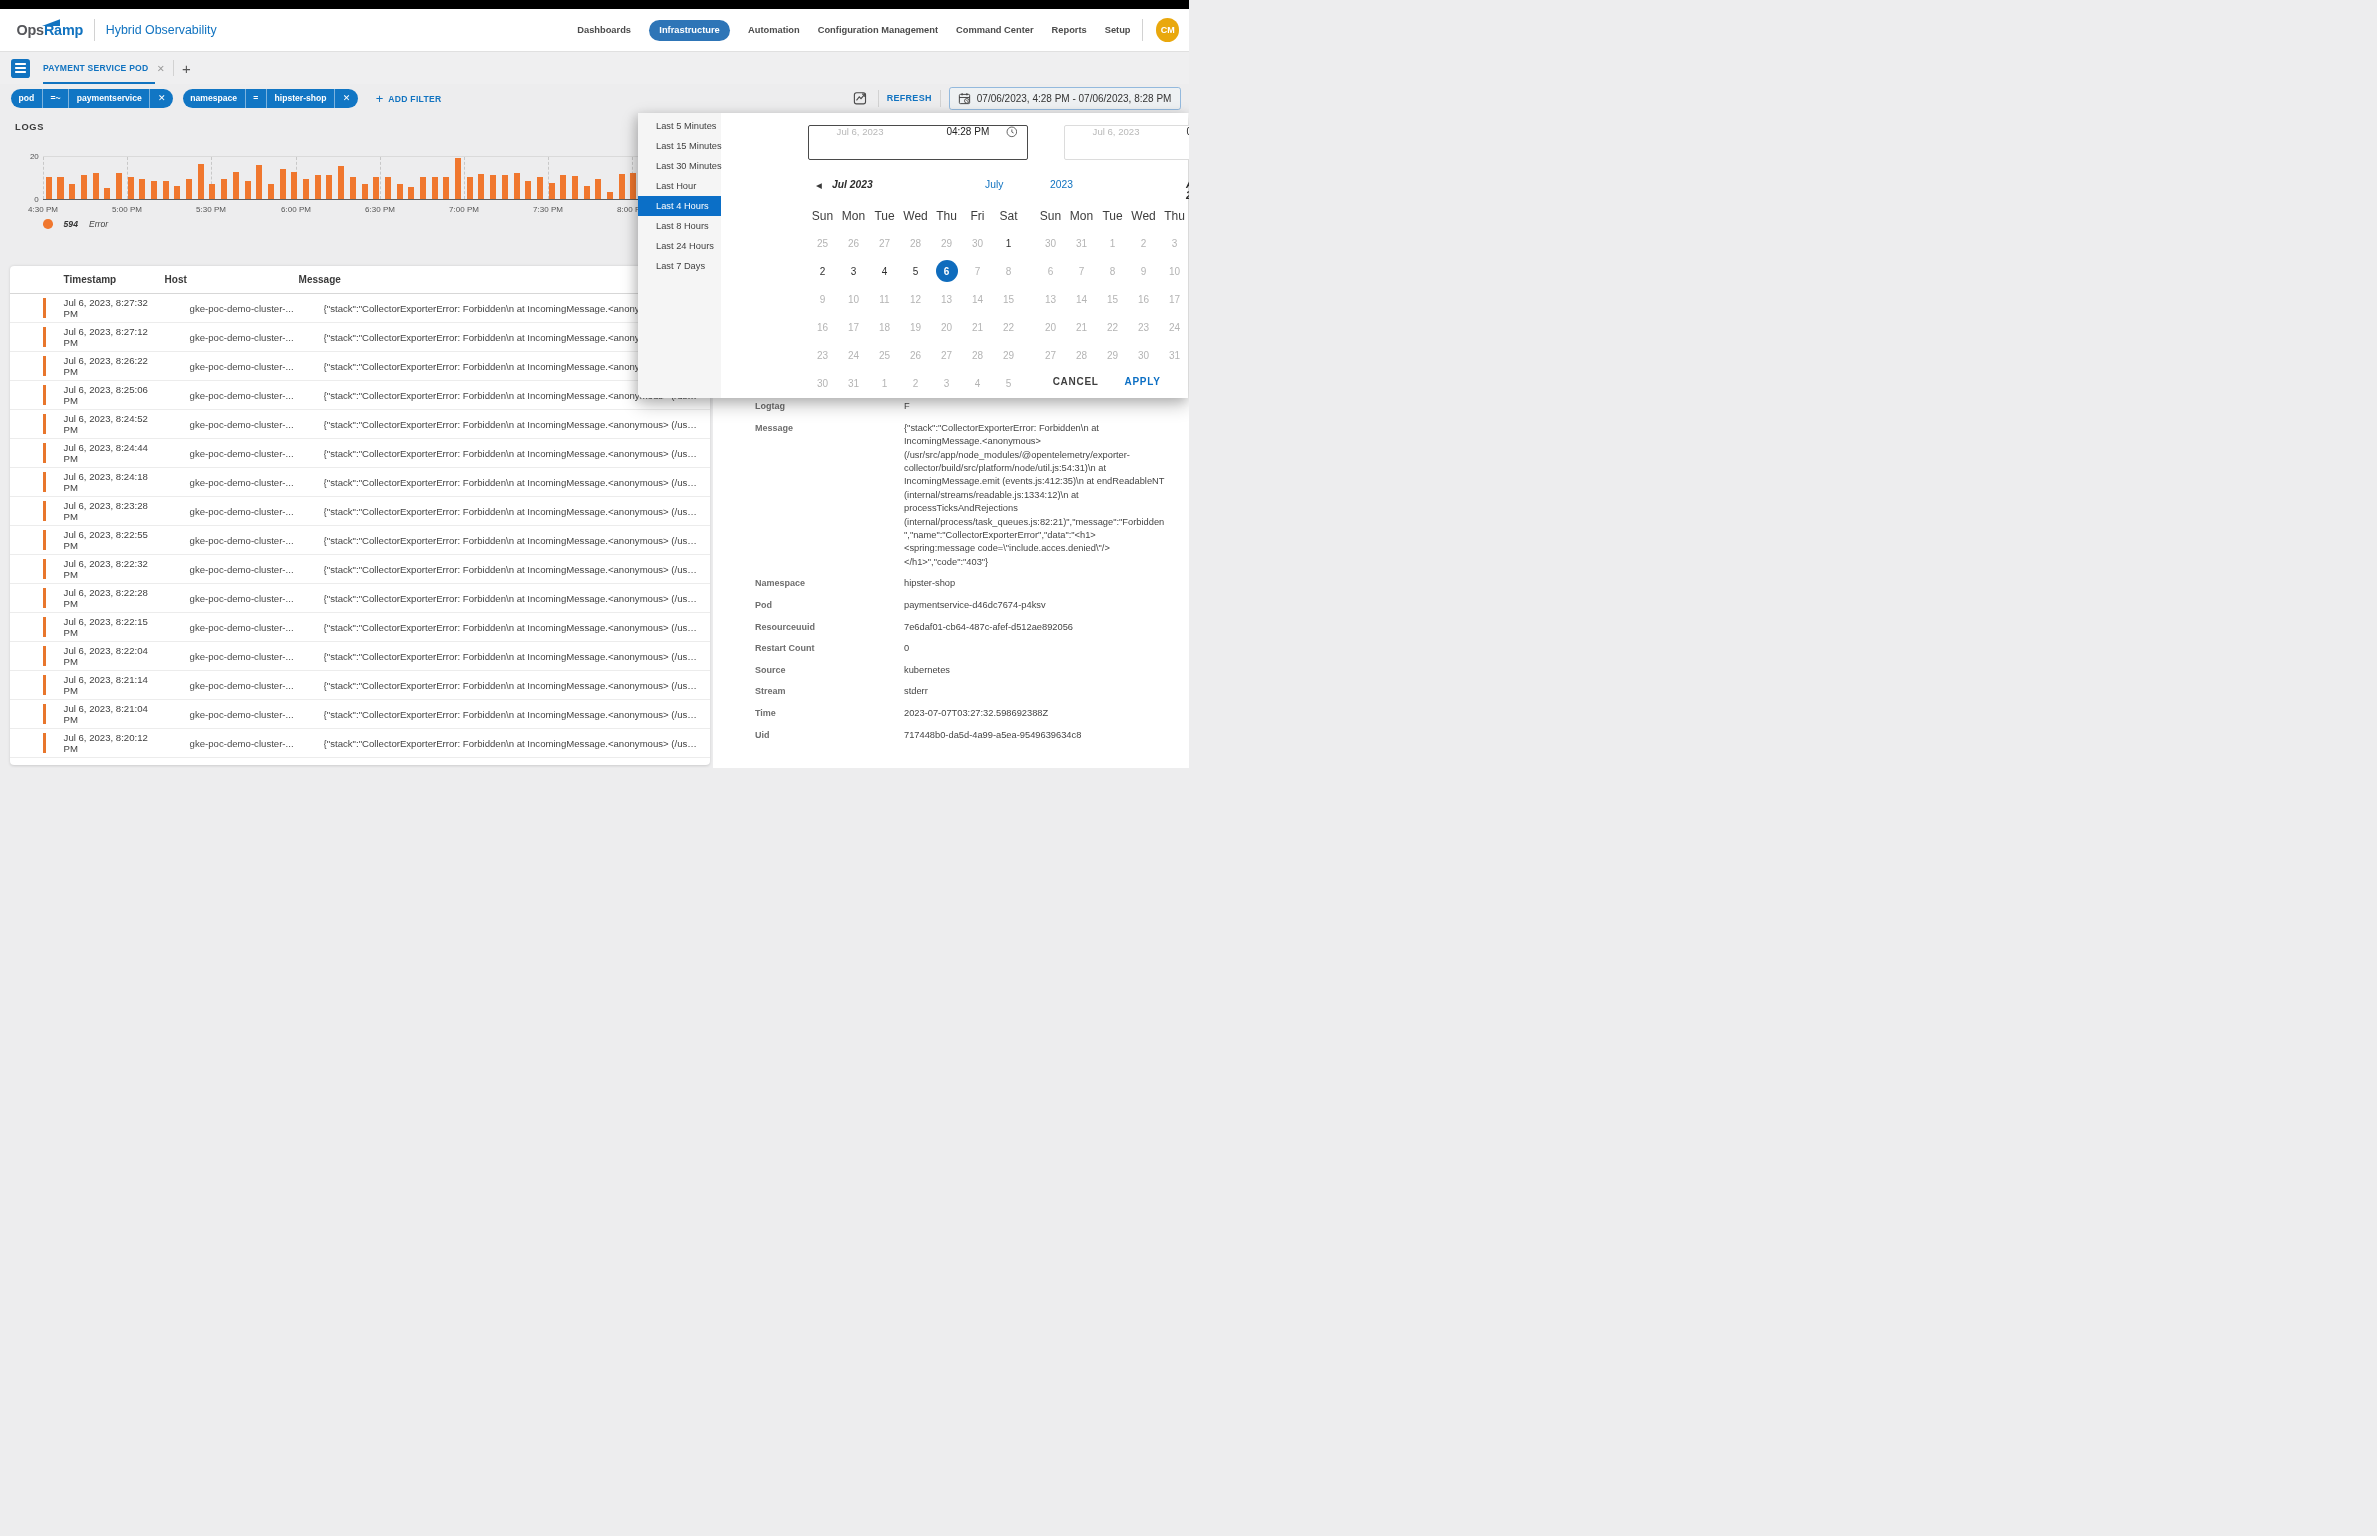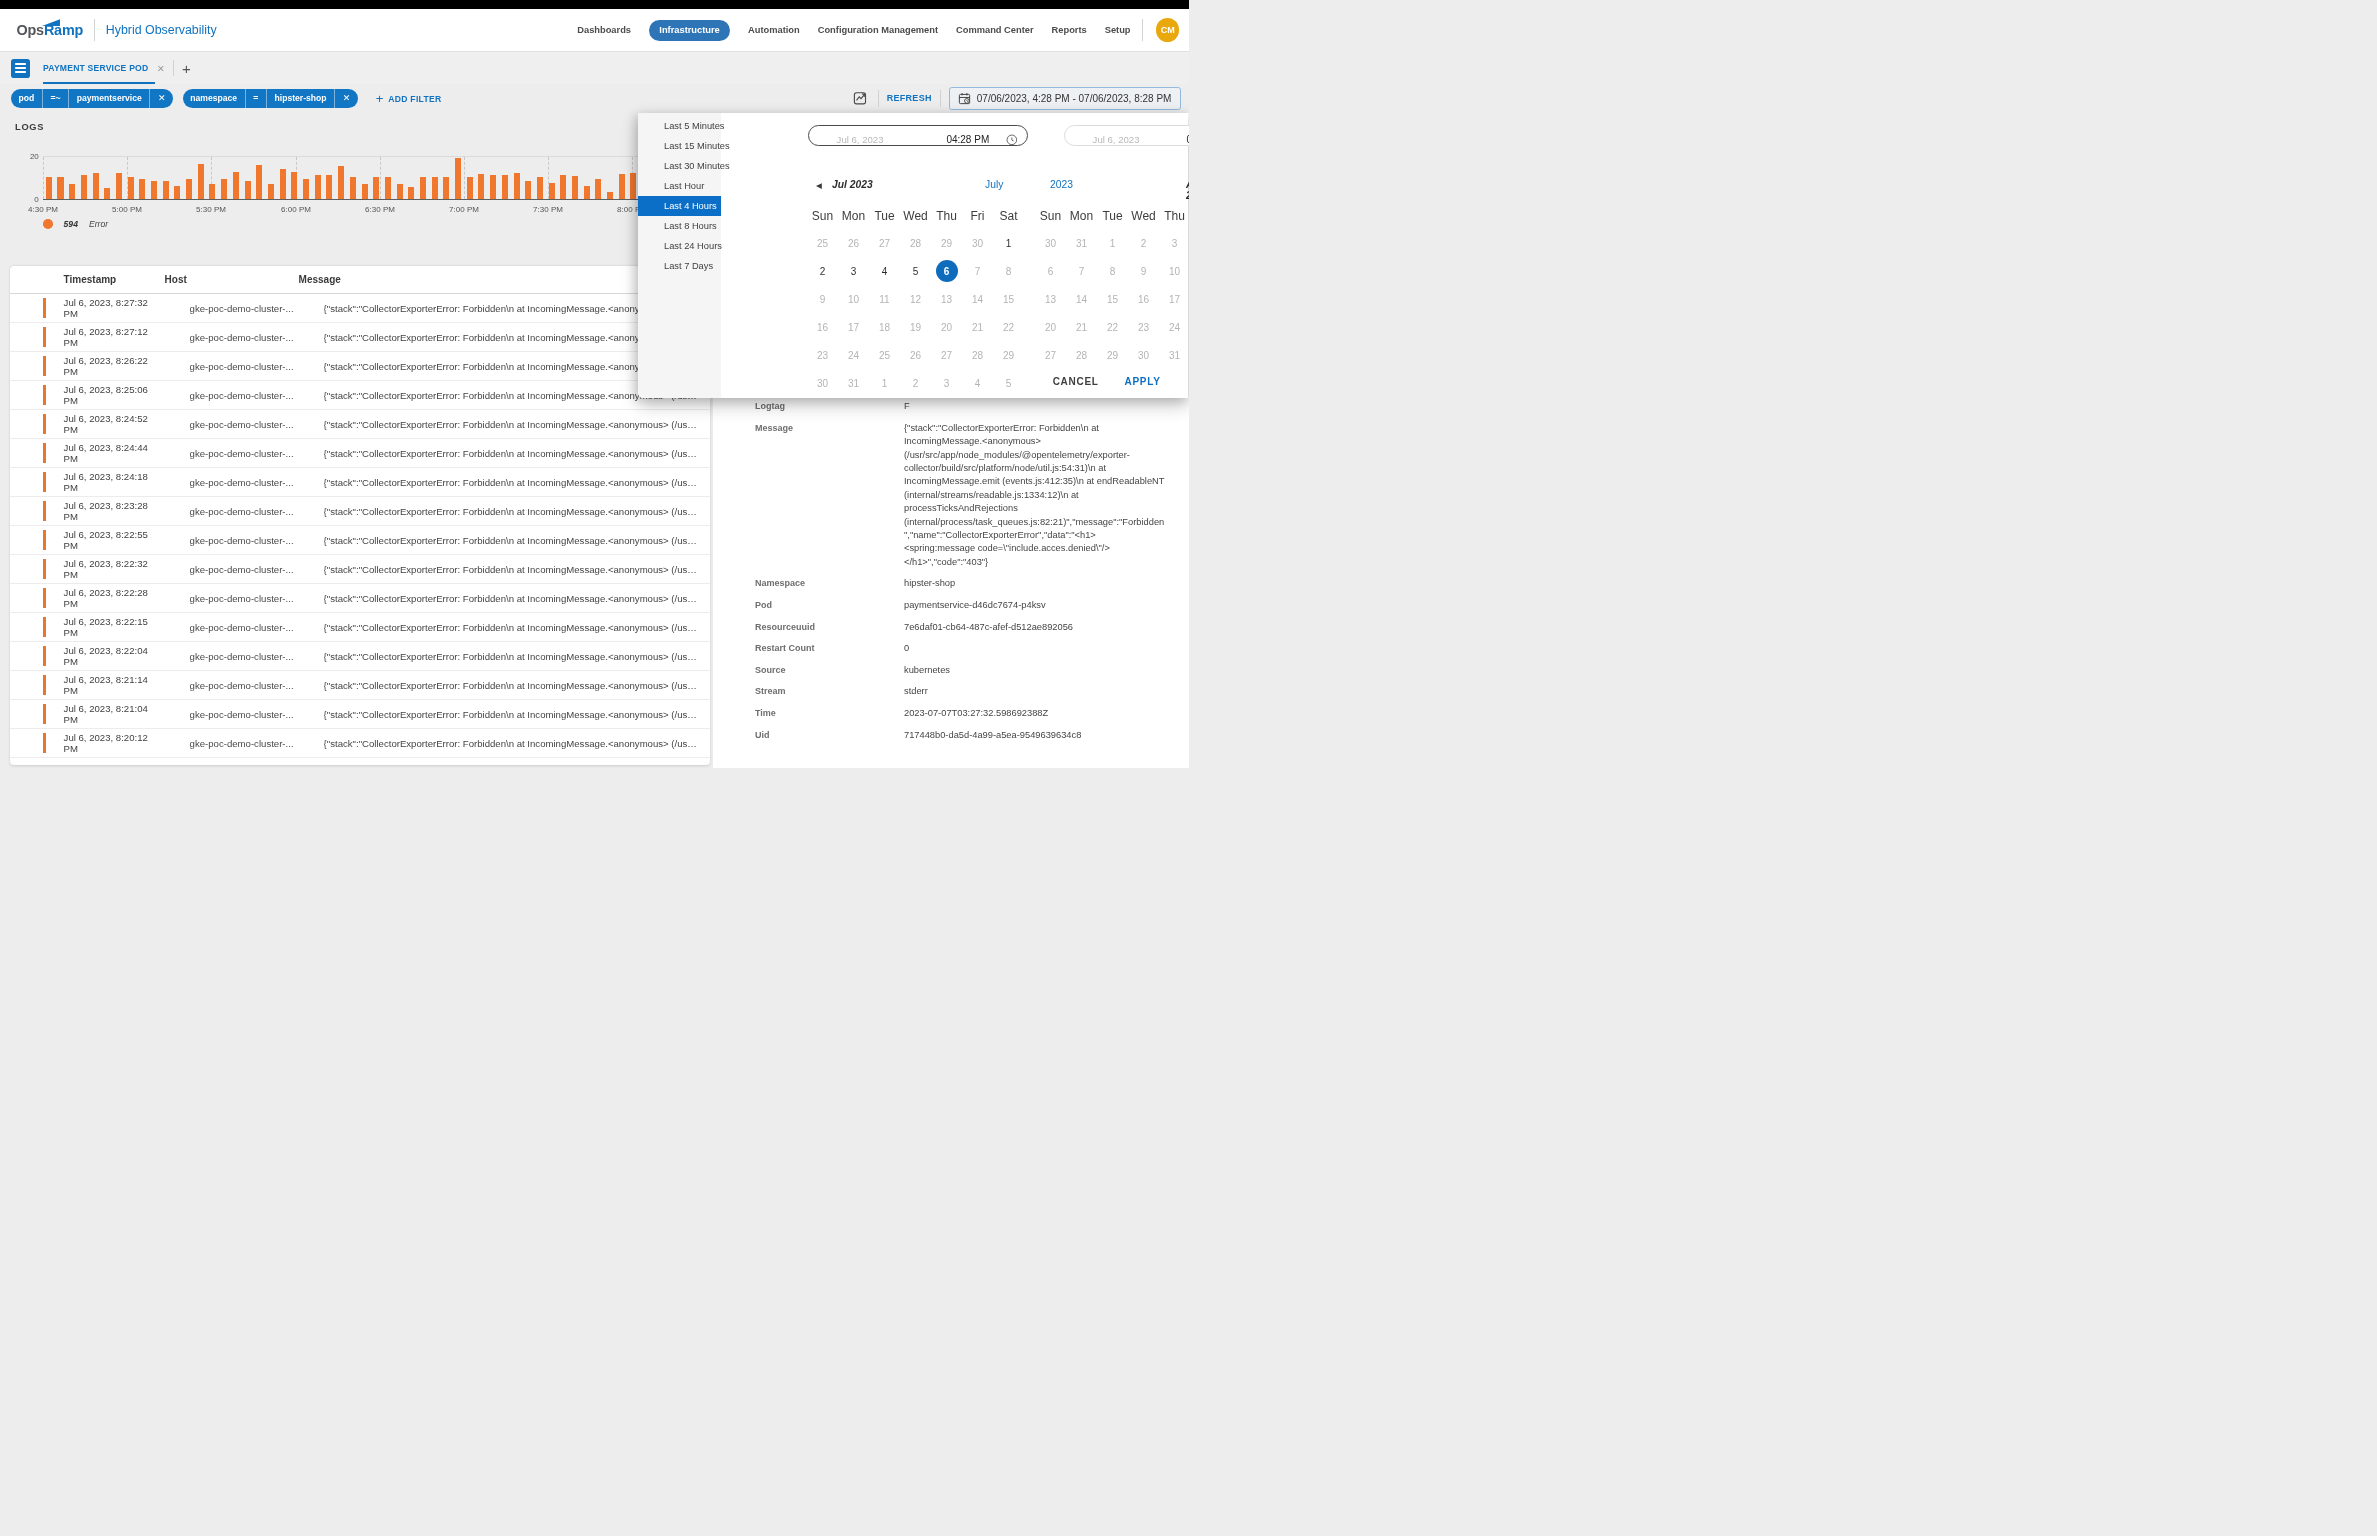--- a/index.html
+++ b/index.html
@@ -72,24 +72,24 @@
   
   .detail { position:absolute; left:713px; top:113px; right:0; bottom:0; background:#fff; }
   .fields { position:absolute; left:26px; right:13.8px; top:283px;margin-left:16px; }
   .frow { display:flex; padding:4.1px 0; }
   .frow .flabel { width:149px; font-size:9px; font-weight:700; color:#6e6e6e; flex:none; line-height:13.4px; }
   .frow .fvalue { font-size:9.3px; color:#454545; line-height:13.4px; max-width:261px; word-wrap:break-word; }
 
   
   .popup { position:absolute; left:638px; top:113px; width:550px; height:285px; background:#fff; border-radius:0 0 0 5.5px; box-shadow:0 6.9px 18px rgba(0,0,0,.24), -2.8px 2.8px 9.6px rgba(0,0,0,.12); }
   .menu { position:absolute; left:0; top:0; bottom:0; width:83px; background:#f5f5f5; border-radius:0 0 0 5.5px; padding-top:3.4px; }
-  .mi { height:20px; line-height:20px; padding-left:26px; font-size:9.3px; color:#3f3f3f; cursor:pointer; white-space:nowrap; }
+  .mi { height:20px; line-height:20px; padding-left:18px; font-size:9.3px; color:#3f3f3f; cursor:pointer; white-space:nowrap; }
   .mi.sel { background:#0b6fc7; color:#fff; }
   .calarea { position:absolute; left:83px; top:0; right:0; bottom:0; }
-  .dtbox { position:absolute; top:12.4px; height:21px; border:0.7px solid #dcdcdc; border-radius:11px; display:flex; align-items:flex-end; padding:0 9.6px; background:#fff; }
+  .dtbox { position:absolute; top:12.4px; height:35px; border:0.7px solid #dcdcdc; border-radius:2px; display:flex; align-items:flex-start; padding:0 9.6px; background:#fff; }
   .dtbox.focus { border:1.4px solid #4a4a4a; }
   .dtbox .d { color:#b9b9b9; font-size:9.6px; margin-left:18px; }
   .dtbox .t { margin-left:auto; margin-right:16.5px; font-size:10px; color:#222; font-weight:500; }
   .calhead { position:absolute; top:66px; left:0; right:0; height:13.8px; font-size:10.3px; }
   .calhead .arrow { position:absolute; color:#3a3a3a; font-size:7.6px; cursor:pointer; }
   .calhead .mon { position:absolute; font-weight:700; color:#2d2d2d;font-style:italic; }
   .calhead .link { position:absolute; color:#1173c0; cursor:pointer; font-weight:400; }
   .wdays, .days { position:absolute; display:grid; grid-template-columns:repeat(7,31px); }
   .wdays { top:96px; }
   .wdays div { text-align:center; font-size:12px; color:#3d3d3d; }

